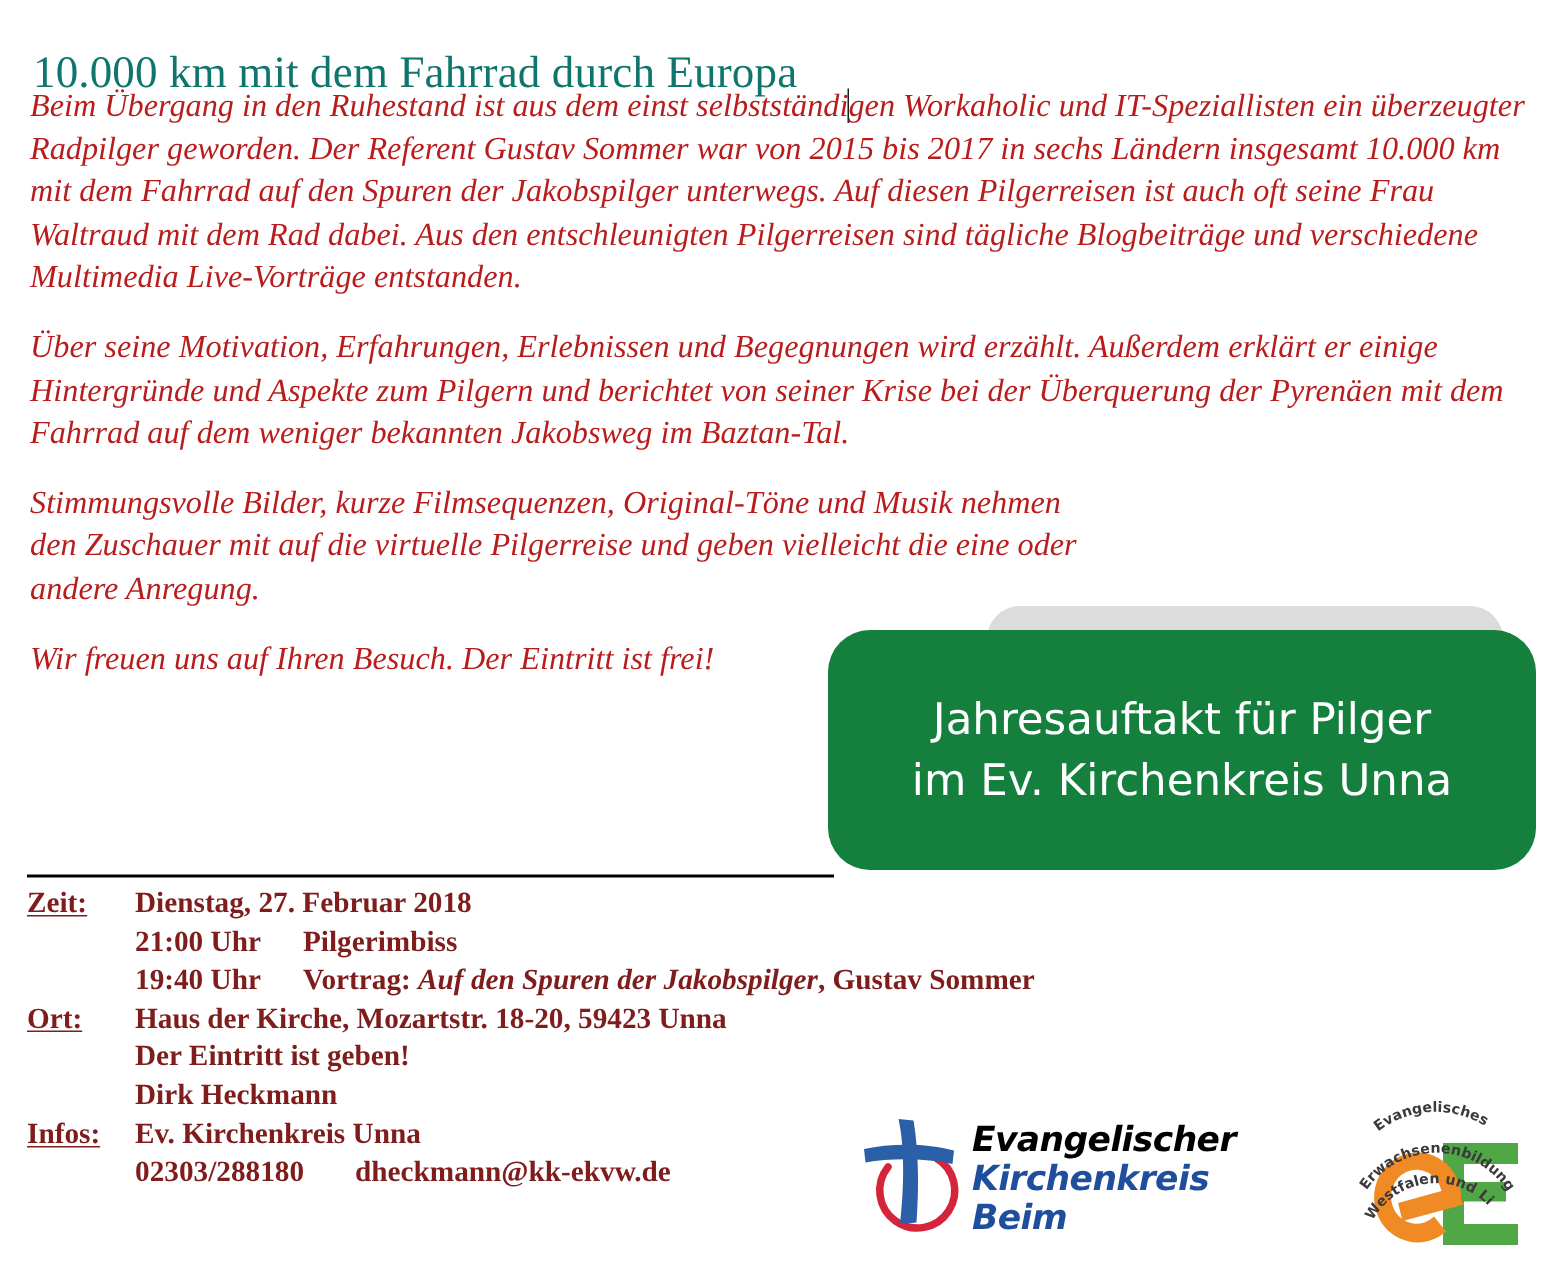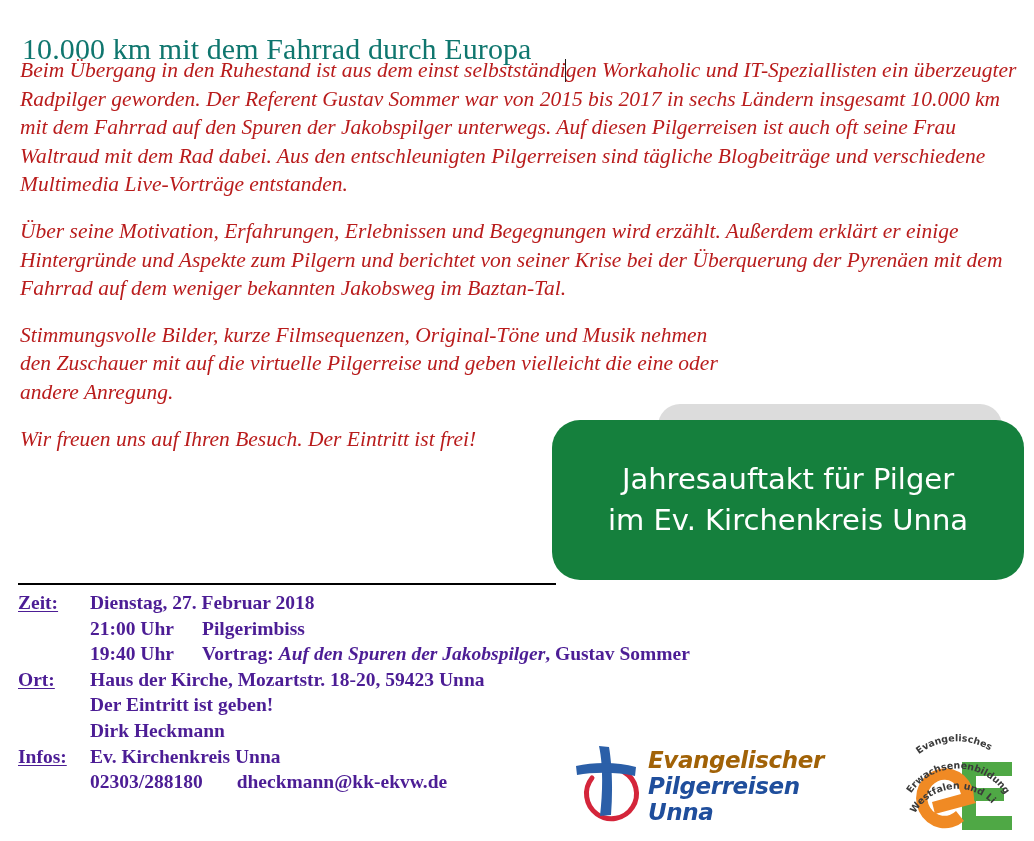--- a/index.html
+++ b/index.html
@@ -115,21 +115,21 @@
   
   .details {
     position: absolute;
     left: 18px;
     top: 590px;
     width: 1000px;
     font-family: "Liberation Serif", "DejaVu Serif", serif;
     font-weight: bold;
     font-size: 19.5px;
     line-height: 25.6px;
-    color: #4c1d95;
+    color: #7f1d1d;
   }
   .detail-row {
     display: flex;
     align-items: baseline;
     white-space: nowrap;
   }
   .detail-label {
     width: 72px;
     flex: 0 0 72px;
     text-decoration: underline;
@@ -173,21 +173,21 @@
     position: absolute;
     left: 82px;
     top: 8px;
     font-family: "DejaVu Sans", "Liberation Sans", sans-serif;
     font-weight: bold;
     font-style: italic;
     line-height: 1.12;
   }
   .logo-eku .wm-1 {
     font-size: 23px;
-    color: #a16207;
+    color: #000000;
     letter-spacing: -0.4px;
   }
   .logo-eku .wm-2 {
     font-size: 23px;
     color: #1F4E9C;
     letter-spacing: -0.4px;
   }
 
   
   .logo-eeb {
@@ -271,21 +271,21 @@
 
         <path d="M 58 30 A 25 25 0 1 1 26 36" fill="none" stroke="#D4253A" stroke-width="5" stroke-linecap="round"></path>
 
         <path d="M 33 4 C 37 22, 37 48, 34 74 L 45 73 C 47 48, 46 22, 43 5 Z" fill="#2B5FA8"></path>
 
         <path d="M 10 24 C 28 20, 52 20, 70 25 L 69 34 C 51 30, 28 30, 11 33 Z" fill="#2B5FA8"></path>
       </svg>
     </span>
     <div class="wordmark">
       <div class="wm-1">Evangelischer</div>
-      <div class="wm-2">Pilgerreisen Unna</div>
+      <div class="wm-2">Kirchenkreis Beim</div>
     </div>
   </div>
 
   <div class="logo-eeb">
     <svg width="140" height="118" viewBox="0 0 140 118" aria-hidden="true">
       <defs>
         <path id="arc1" d="M 8 92 A 62 62 0 0 1 128 62" fill="none"></path>
         <path id="arc2" d="M 14 98 A 56 56 0 0 1 118 74" fill="none"></path>
         <path id="arc3" d="M 22 106 A 48 48 0 0 1 106 84" fill="none"></path>
       </defs>

